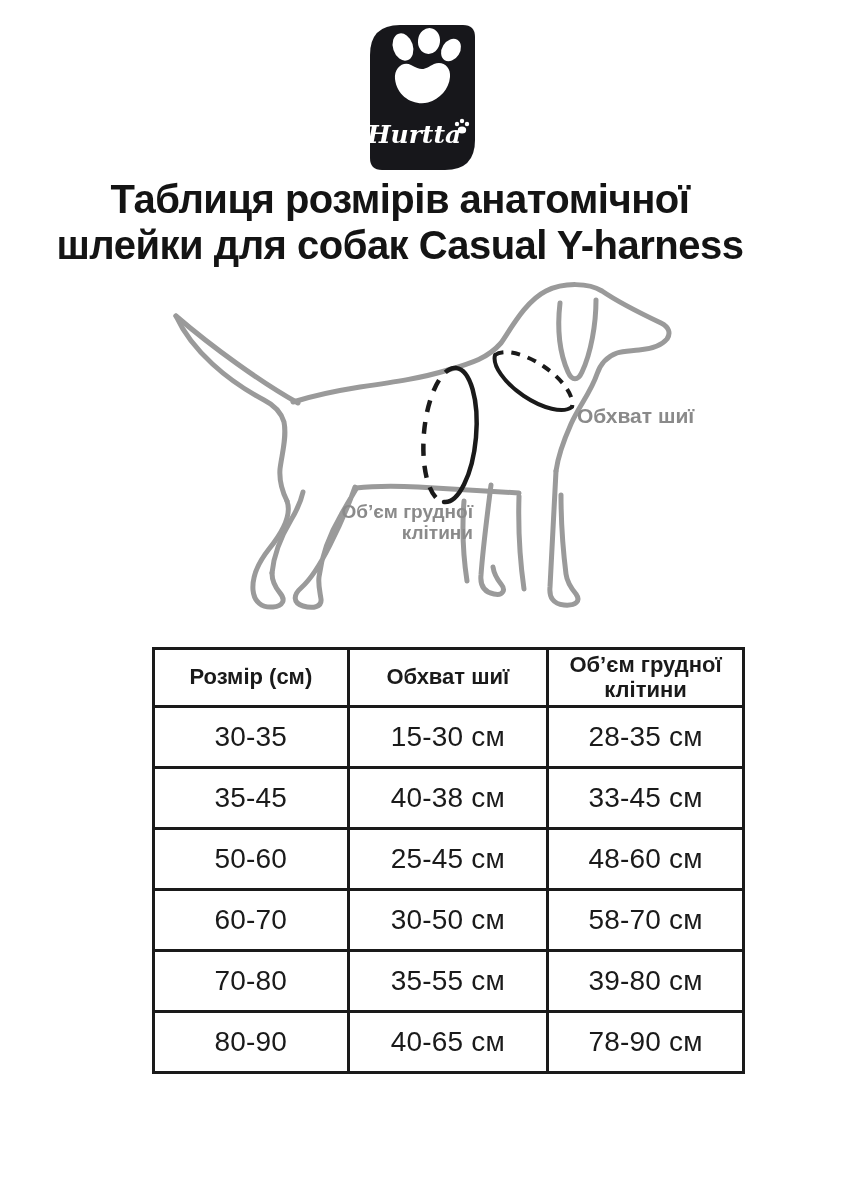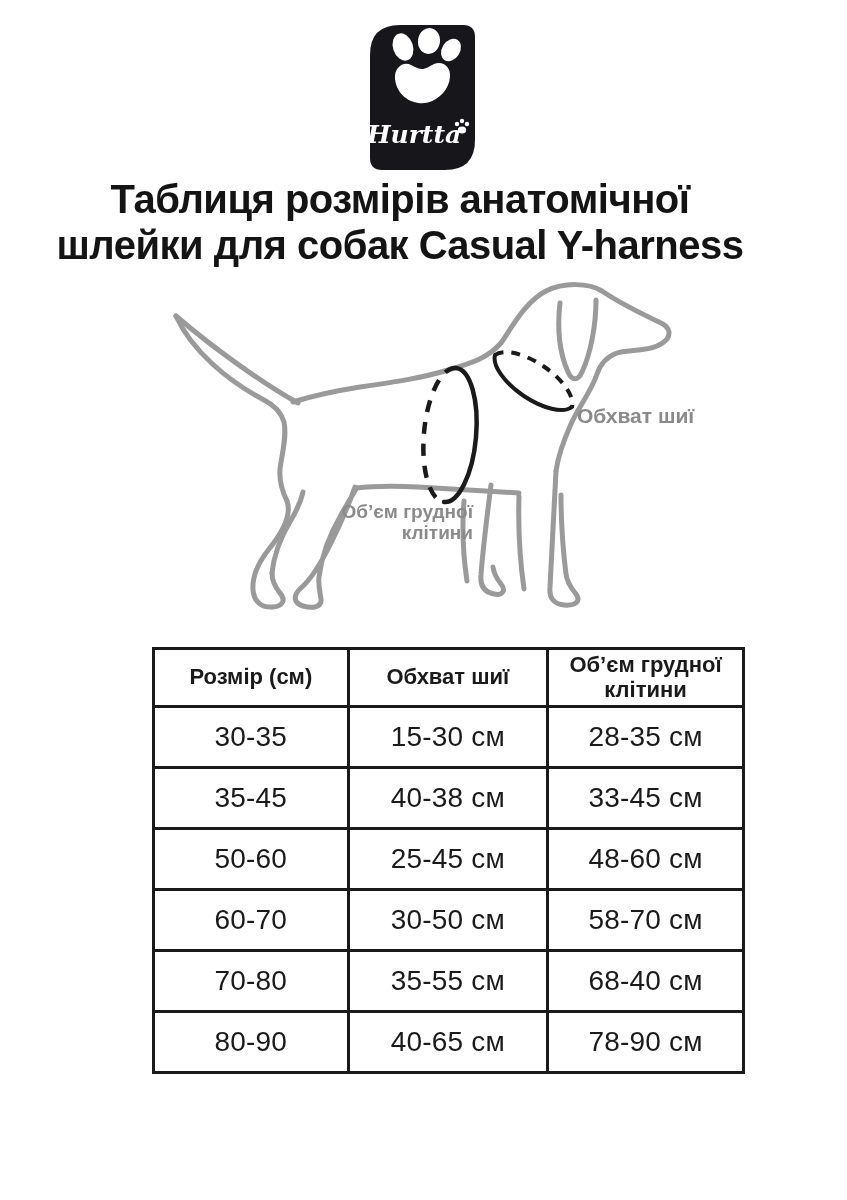--- a/index.html
+++ b/index.html
@@ -146,21 +146,21 @@
         <td>48-60 см</td>
       </tr>
       <tr>
         <td>60-70</td>
         <td>30-50 см</td>
         <td>58-70 см</td>
       </tr>
       <tr>
         <td>70-80</td>
         <td>35-55 см</td>
-        <td>68-40 см</td>
+        <td>39-80 см</td>
       </tr>
       <tr>
         <td>80-90</td>
         <td>40-65 см</td>
         <td>78-90 см</td>
       </tr>
     </tbody>
   </table>
 
 </div>

